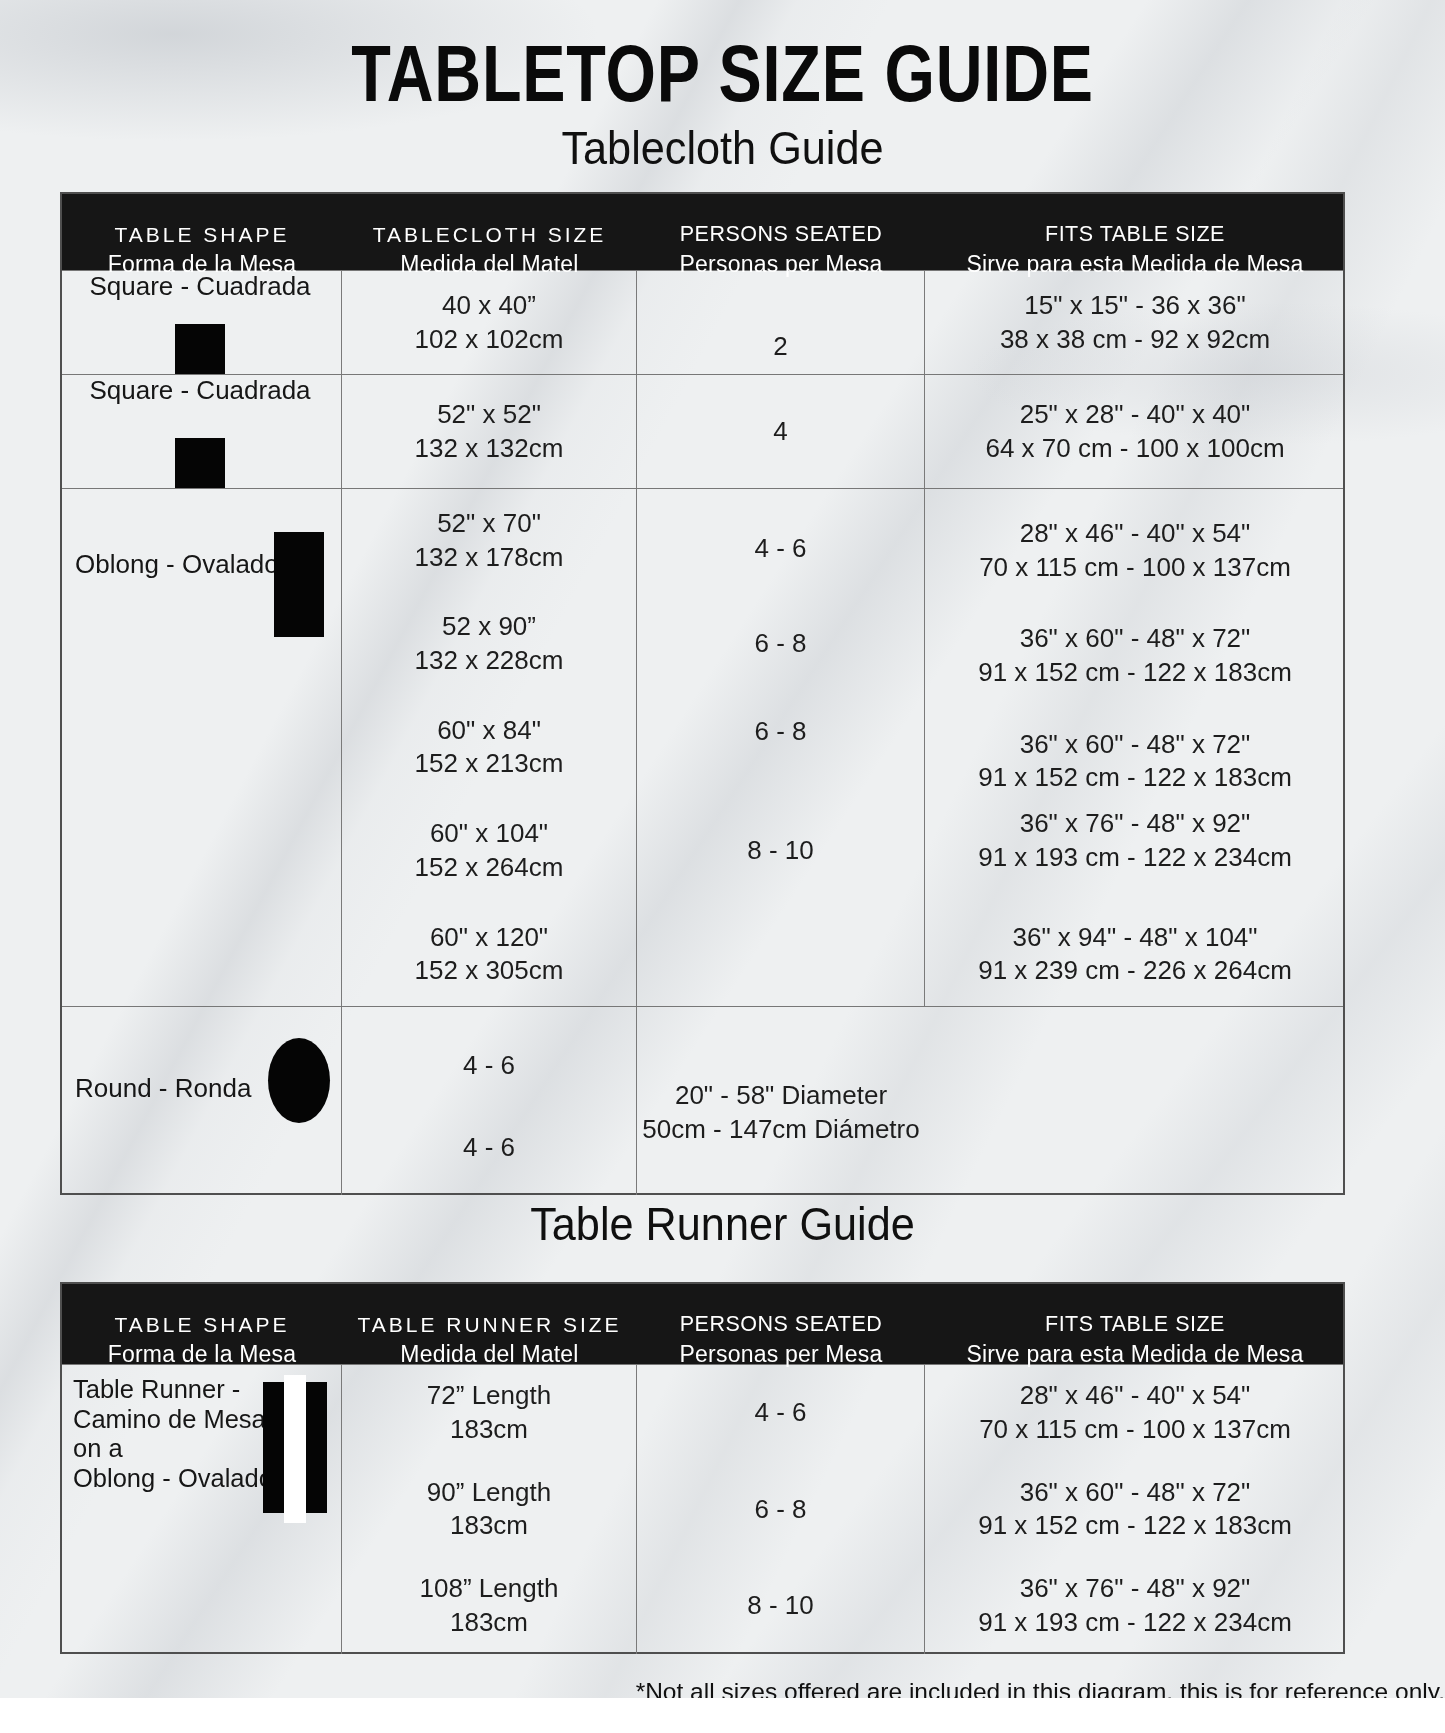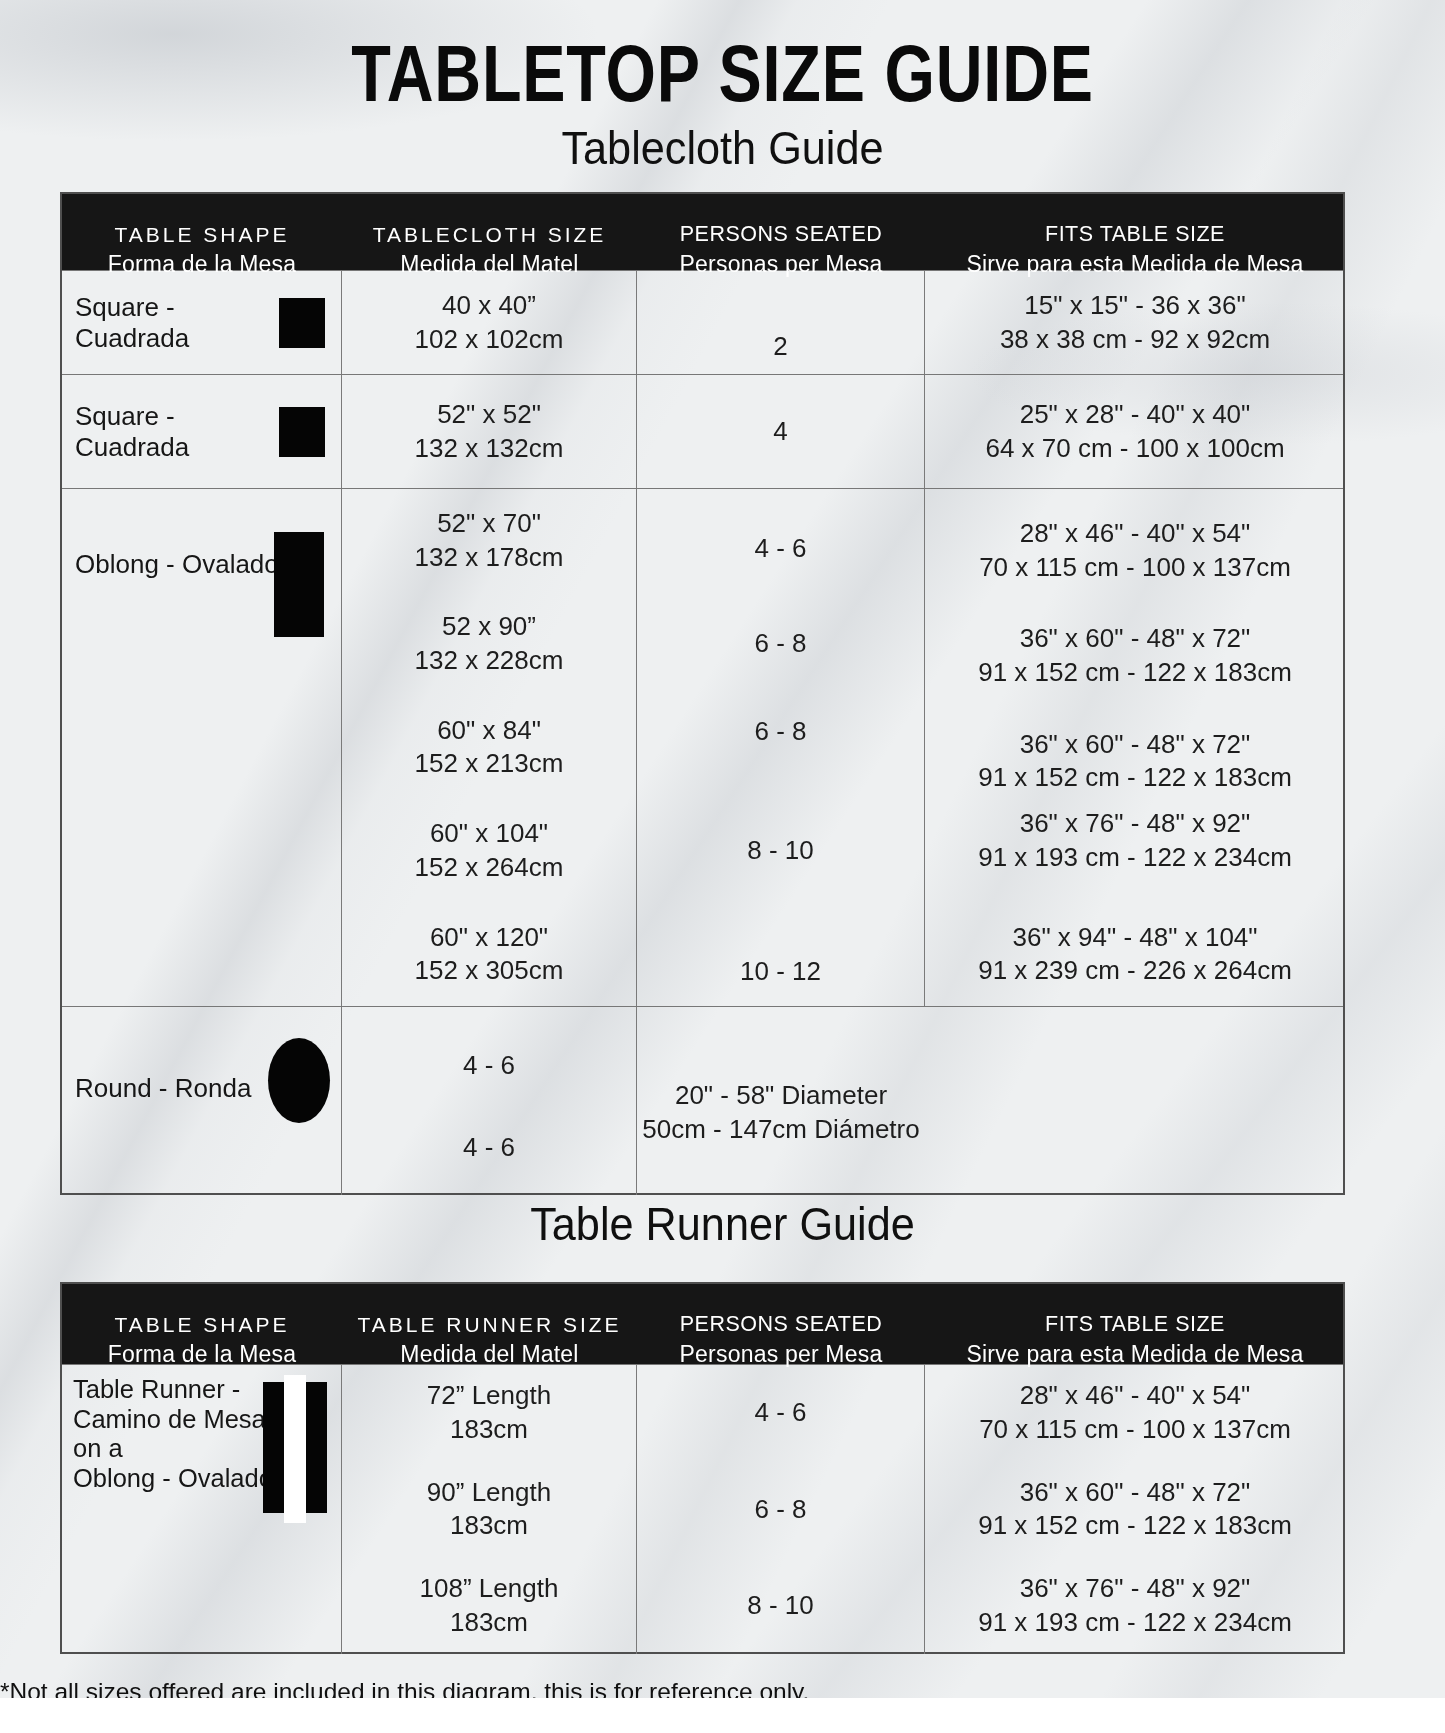--- a/index.html
+++ b/index.html
@@ -39,21 +39,21 @@
   .tbl2 .thead{height:80px;}
   .th{display:flex;flex-direction:column;justify-content:center;align-items:center;text-align:center;gap:4px;}
   .th .en{font-size:21px;letter-spacing:3px;margin-top:28px;}
   .th .en.tight{letter-spacing:.5px;font-size:21.5px;}
   .th .es{font-size:23px;letter-spacing:.2px;}
   .sect{
     display:grid;grid-template-columns:280px 295px 288px 420px;
     border-top:1px solid #777;box-sizing:border-box;
   }
   .sect:first-of-type{border-top:none;}
-  .cell{border-right:1px solid #7a7a7a;box-sizing:border-box;position:relative;}
+  .cell{border-right:1px solid #7a7a7a;box-sizing:border-box;position:relative;flex-direction:column;}
   .cell:last-child{border-right:none;}
   .cc{display:flex;flex-direction:column;justify-content:center;align-items:center;text-align:center;}
   .txt{font-size:26px;line-height:1.3;color:#1d1d1d;}
   .rows5{display:grid;grid-template-rows:repeat(5,1fr);}
   .rows3{display:grid;grid-template-rows:repeat(3,1fr);}
   .rows2{display:grid;grid-template-rows:repeat(2,1fr);}
   .shape-label{font-size:26px;color:#161616;}
   .shape-flex{display:flex;align-items:center;justify-content:space-between;padding:0 16px 0 13px;}
   .sq-icon{width:50px;height:50px;background:#050505;}
   .obl-icon{position:absolute;left:212px;top:43px;width:50px;height:105px;background:#050505;}
@@ -67,21 +67,21 @@
   .runner-icon .stripe{position:absolute;left:21px;top:0;width:22px;height:148px;background:#ffffff;}
   .dn8{transform:translateY(8px);}
   .dn10{transform:translateY(10px);}
   .dn12{transform:translateY(12px);}
   .dn14{transform:translateY(14px);}
   .dn18{transform:translateY(18px);}
   .dn24{transform:translateY(24px);}
   .up10{transform:translateY(-10px);}
   .up16{transform:translateY(-16px);}
   .footnote{
-    position:absolute;top:1678px;left:0;width:100%;text-align:left;
+    position:absolute;top:1678px;left:0;width:100%;text-align:right;
     font-size:24.5px;color:#101010;
   }
 </style>
 </head>
 <body>
 
 <div class="canvas">
 
   <div class="main-title">TABLETOP SIZE GUIDE</div>
 
@@ -176,23 +176,20 @@
             <div class="txt dn8">4 - 6</div>
           </div>
         <div class="cc">
             <div class="txt">6 - 8</div>
           </div>
         <div class="cc">
             <div class="txt up16">6 - 8</div>
           </div>
         <div class="cc">
             <div class="txt">8 - 10</div>
-          </div>
-        <div class="cc">
-            <div class="txt dn18">10 - 12</div>
           </div>
       </div>
       <div class="cell rows5">
         <div class="cc">
           <div class="txt dn10">28" x 46" - 40" x 54"</div>
           <div class="txt dn10">70 x 115 cm - 100 x 137cm</div>
         </div>
         <div class="cc">
           <div class="txt dn12">36" x 60" - 48" x 72"</div>
           <div class="txt dn12">91 x 152 cm - 122 x 183cm</div>

